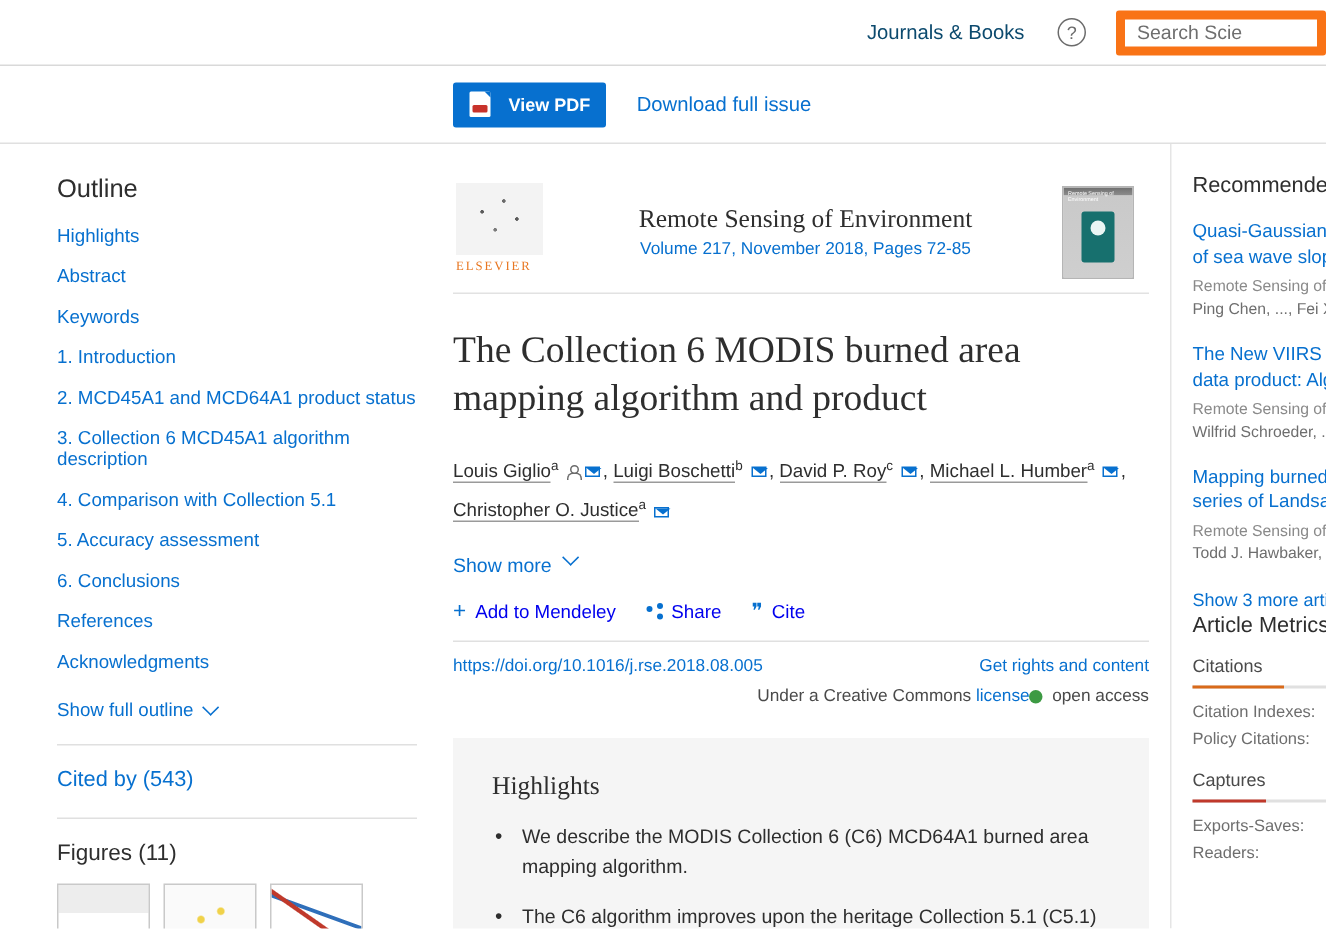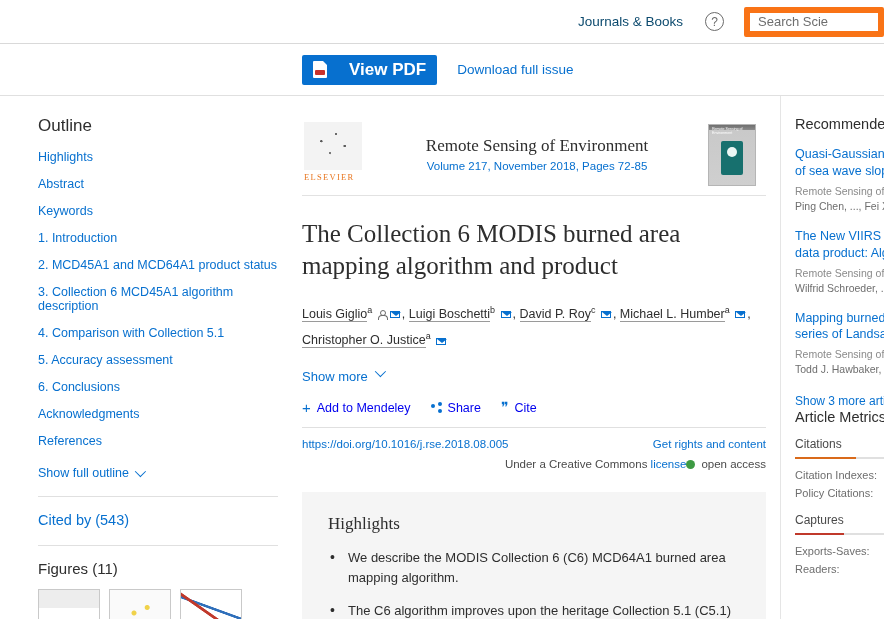--- a/index.html
+++ b/index.html
@@ -60,23 +60,23 @@
     background: #fff;
   }
   .viewpdf-btn {
     background: #0770cf;
     color: #fff;
     height: 30px;
     border-radius: 2px;
     display: flex;
     align-items: center;
     padding: 0 11px;
-    font-size: 17px;
+    font-size: 12px;
     font-weight: bold;
-    gap: 22px;
+    gap: 12px;
   }
   .pdf-icon {
     width: 14px; height: 17px;
     background: #fff;
     border-radius: 1px;
     position: relative;
     display: inline-block;
   }
   .pdf-icon:after {
     content: "";
@@ -494,22 +494,22 @@
 
     <a class="outline-item" href="#">Highlights</a>
     <a class="outline-item" href="#">Abstract</a>
     <a class="outline-item" href="#">Keywords</a>
     <a class="outline-item" href="#">1. Introduction</a>
     <a class="outline-item" href="#">2. MCD45A1 and MCD64A1 product status</a>
     <a class="outline-item" href="#">3. Collection 6 MCD45A1 algorithm description</a>
     <a class="outline-item" href="#">4. Comparison with Collection 5.1</a>
     <a class="outline-item" href="#">5. Accuracy assessment</a>
     <a class="outline-item" href="#">6. Conclusions</a>
+    <a class="outline-item" href="#">References</a>
     <a class="outline-item" href="#">Acknowledgments</a>
-    <a class="outline-item" href="#">References</a>
 
     <a class="showfull" href="#">
       <span>Show full outline</span>
       <span class="chev"></span>
     </a>
 
     <hr class="divider">
 
     <a class="citedby" href="#">Cited by (543)</a>
 

